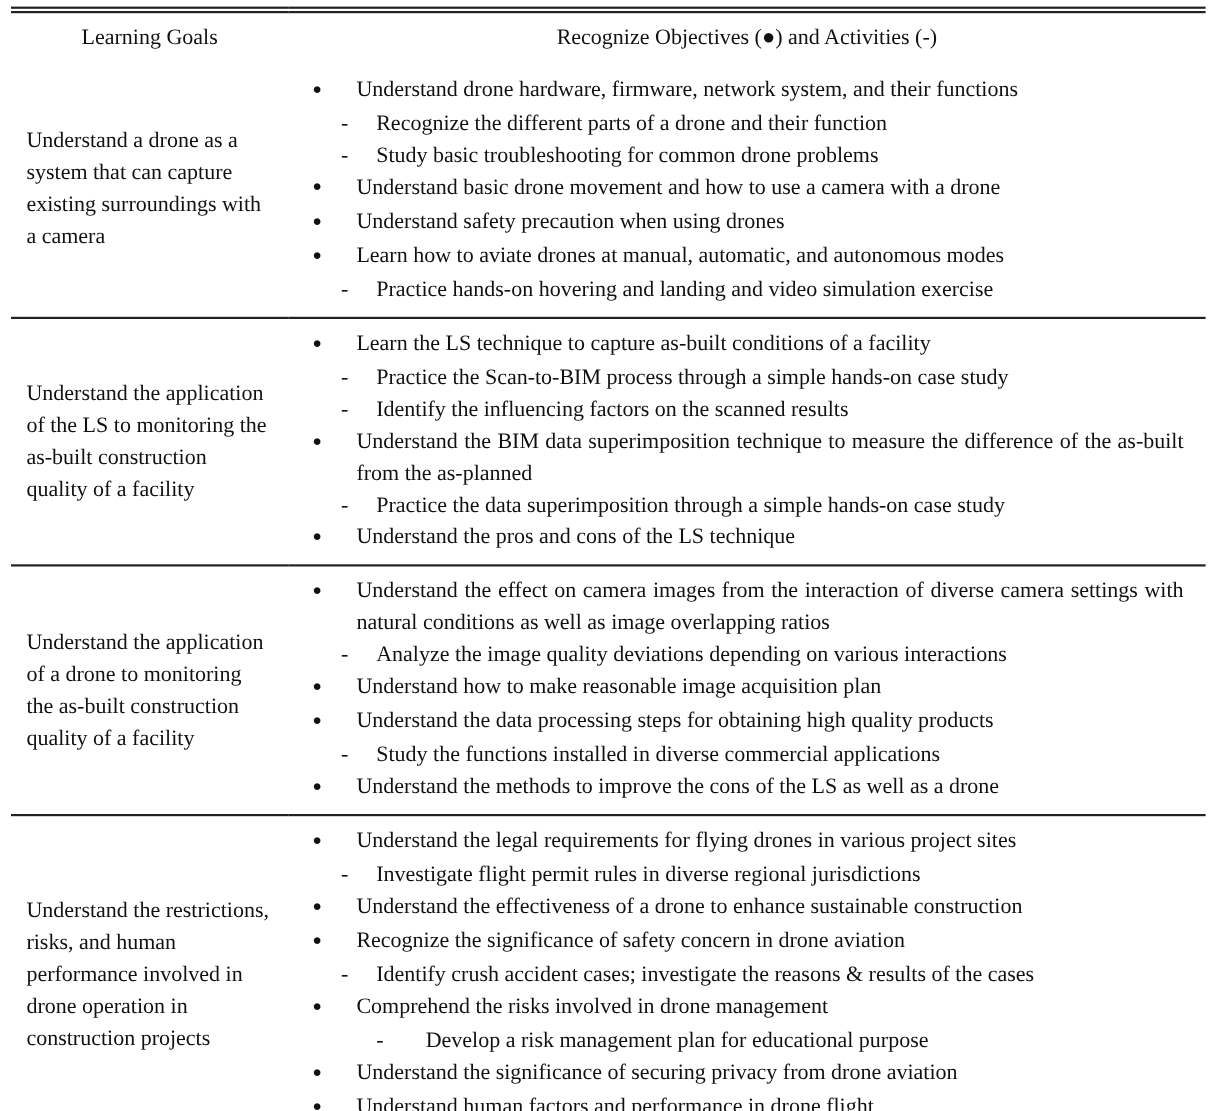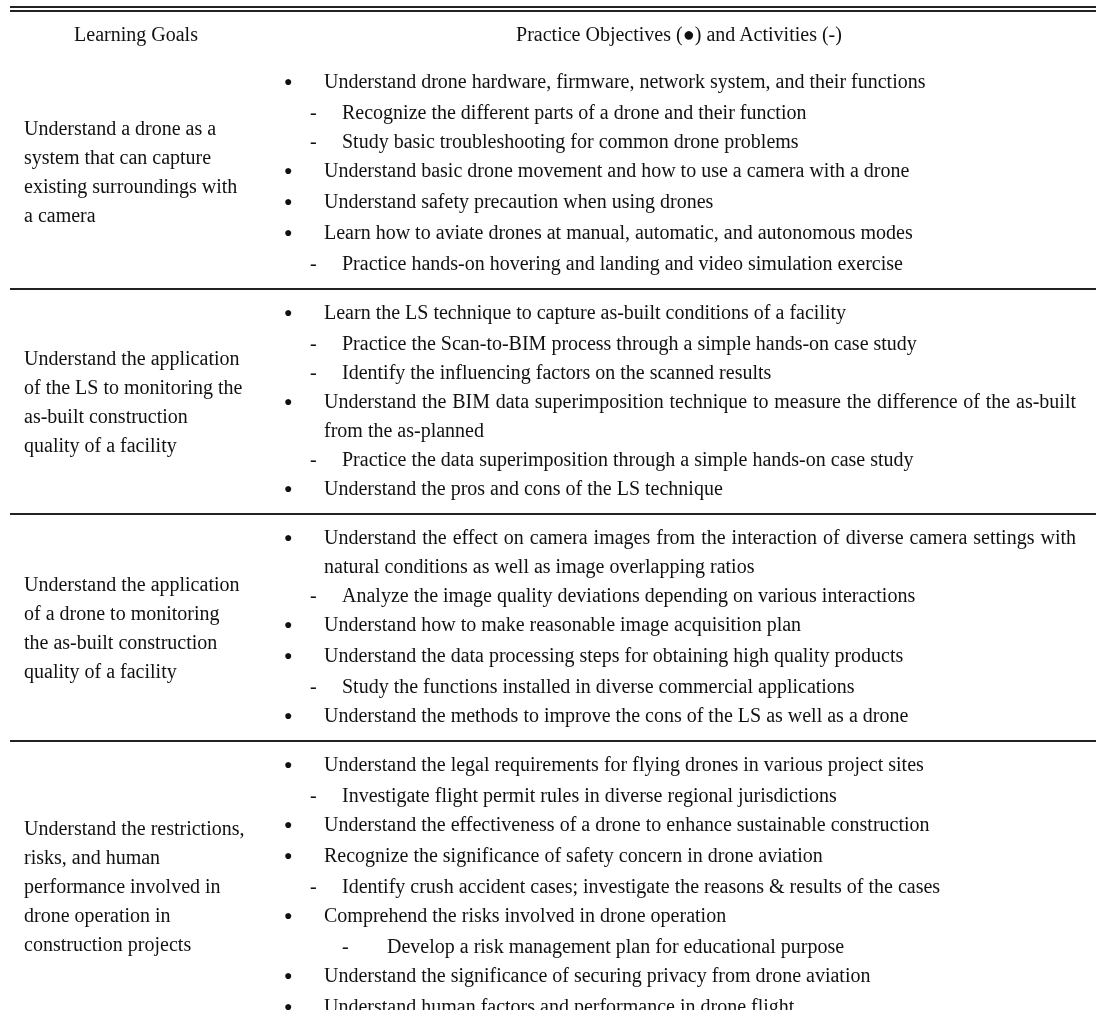--- a/index.html
+++ b/index.html
@@ -98,21 +98,21 @@
 
 <div class="page">
   <table class="lg-table">
     <colgroup>
       <col class="goal-col">
       <col class="obj-col">
     </colgroup>
     <thead>
       <tr>
         <th class="goal-head">Learning Goals</th>
-        <th>Practice Objectives (●) and Activities (-)</th>
+        <th>Recognize Objectives (●) and Activities (-)</th>
       </tr>
     </thead>
     <tbody>
         <tr class="row-0">
           <td class="goal-cell">Understand a drone as a system that can capture existing surroundings with a camera</td>
           <td class="items-cell">
             <div class="item objective">
               <span class="marker">●</span>
               <span class="text">Understand drone hardware, firmware, network system, and their functions</span>
             </div>
@@ -218,21 +218,21 @@
             <div class="item objective">
               <span class="marker">●</span>
               <span class="text">Recognize the significance of safety concern in drone aviation</span>
             </div>
             <div class="item activity">
               <span class="marker">-</span>
               <span class="text">Identify crush accident cases; investigate the reasons &amp; results of the cases</span>
             </div>
             <div class="item objective">
               <span class="marker">●</span>
-              <span class="text">Comprehend the risks involved in drone operation</span>
+              <span class="text">Comprehend the risks involved in drone management</span>
             </div>
             <div class="item activity deep">
               <span class="marker">-</span>
               <span class="text">Develop a risk management plan for educational purpose</span>
             </div>
             <div class="item objective">
               <span class="marker">●</span>
               <span class="text">Understand the significance of securing privacy from drone aviation</span>
             </div>
             <div class="item objective">

